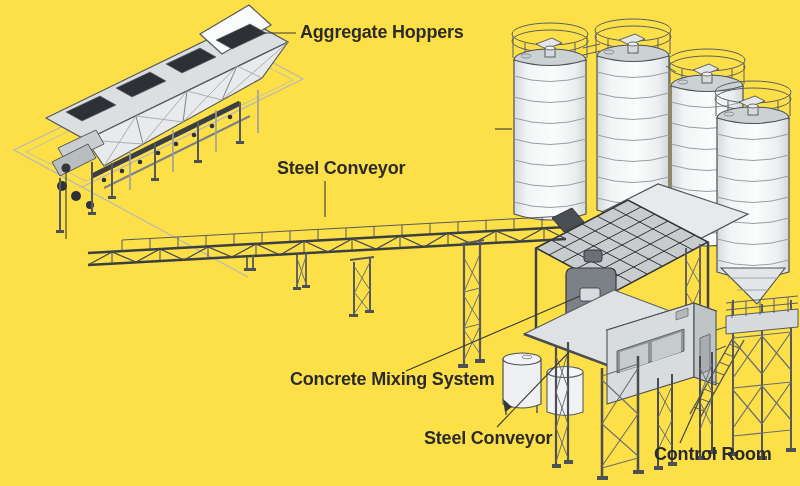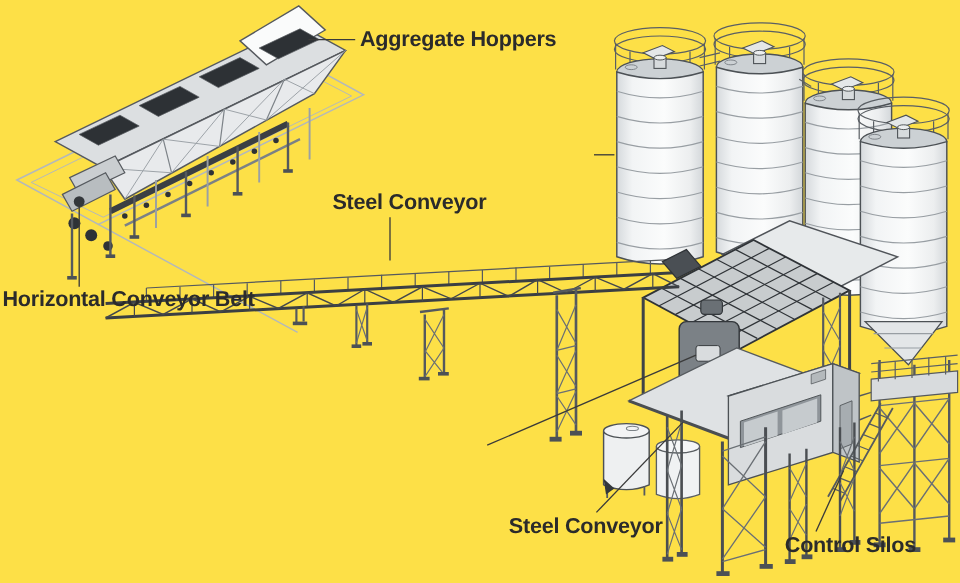--- a/index.html
+++ b/index.html
@@ -218,17 +218,17 @@
     <path d="M325,181 L325,217"></path>
     <path d="M66,172 L66,239"></path>
     <path d="M406,371 L580,296"></path>
     <path d="M497,427 L569,352"></path>
     <path d="M680,443 L703,392"></path>
   </g>
 </svg>
 
 <div class="lbl" style="left:300px;top:23px">Aggregate Hoppers</div>
 <div class="lbl" style="left:277px;top:159px">Steel Conveyor</div>
-<div class="lbl" style="left:2px;top:240px">Horizontal Conveyor Belt</div>
+<div class="lbl" style="left:290px;top:370px">Concrete Mixing System</div>
 <div class="lbl" style="left:424px;top:429px">Steel Conveyor</div>
-<div class="lbl" style="left:654px;top:445px">Control Silos</div>
+<div class="lbl" style="left:654px;top:445px">Control Room</div>
 
 </div>
 
 </body></html>

